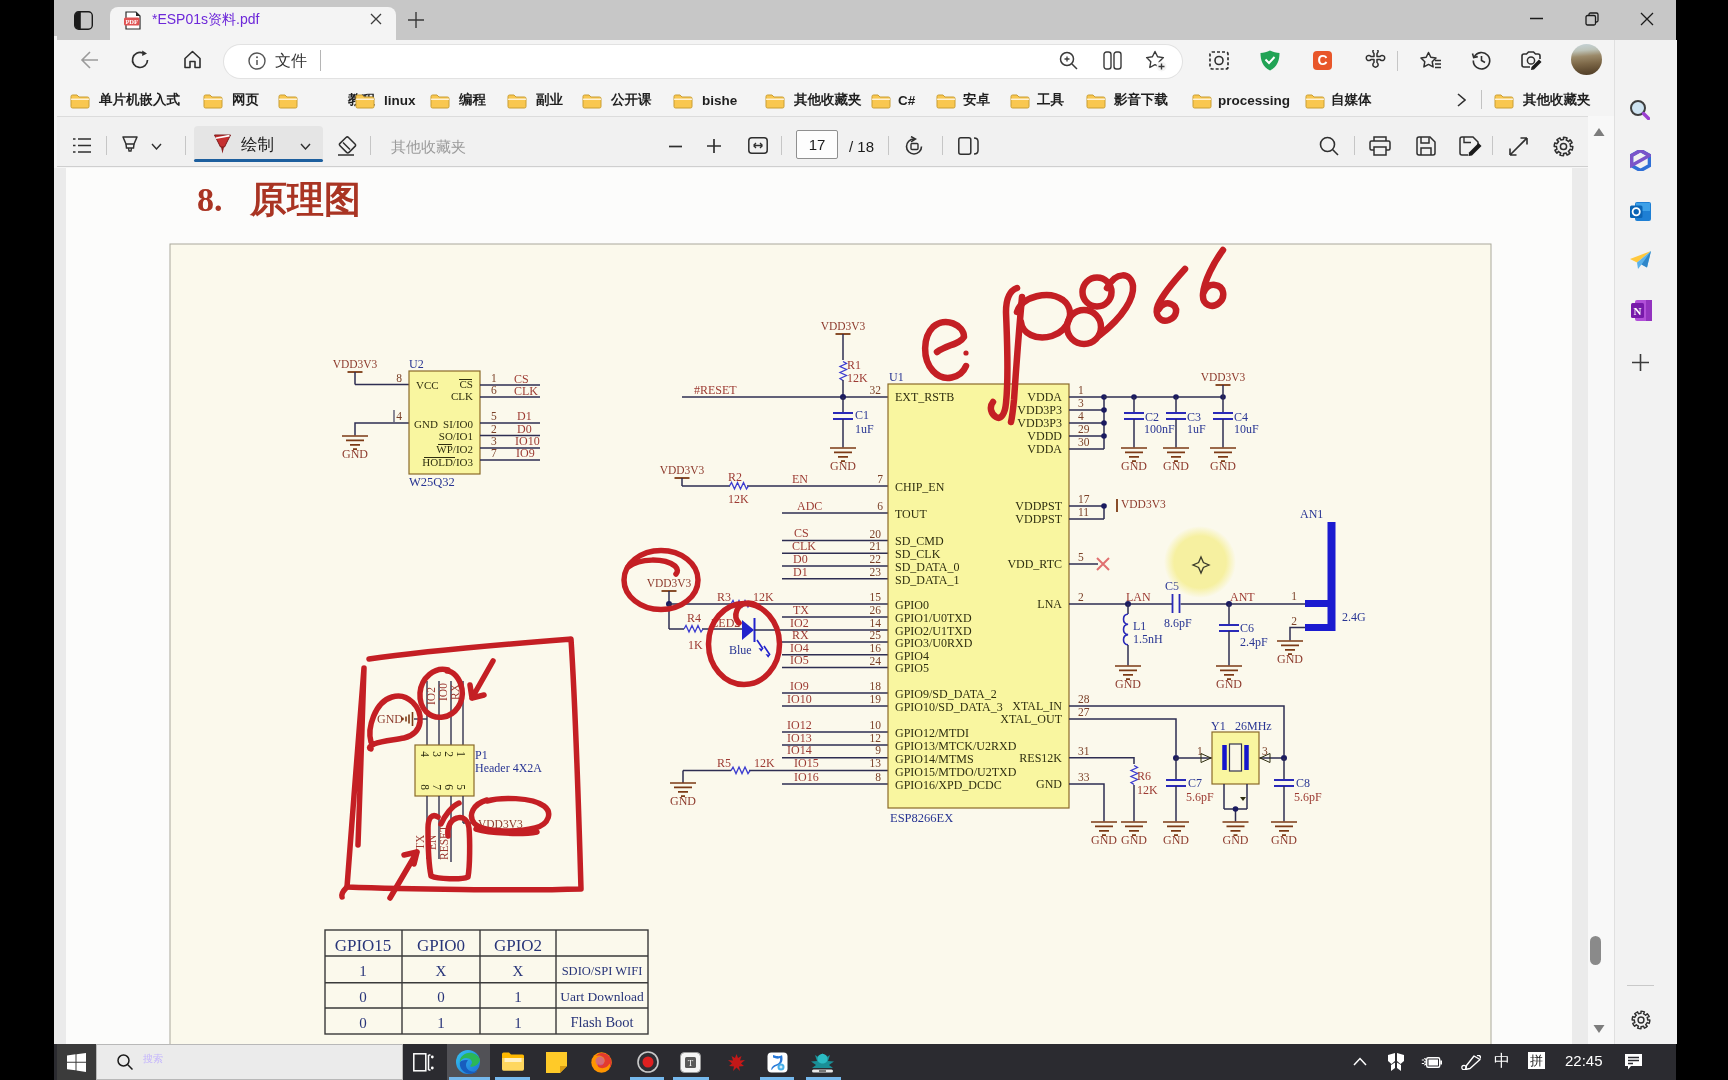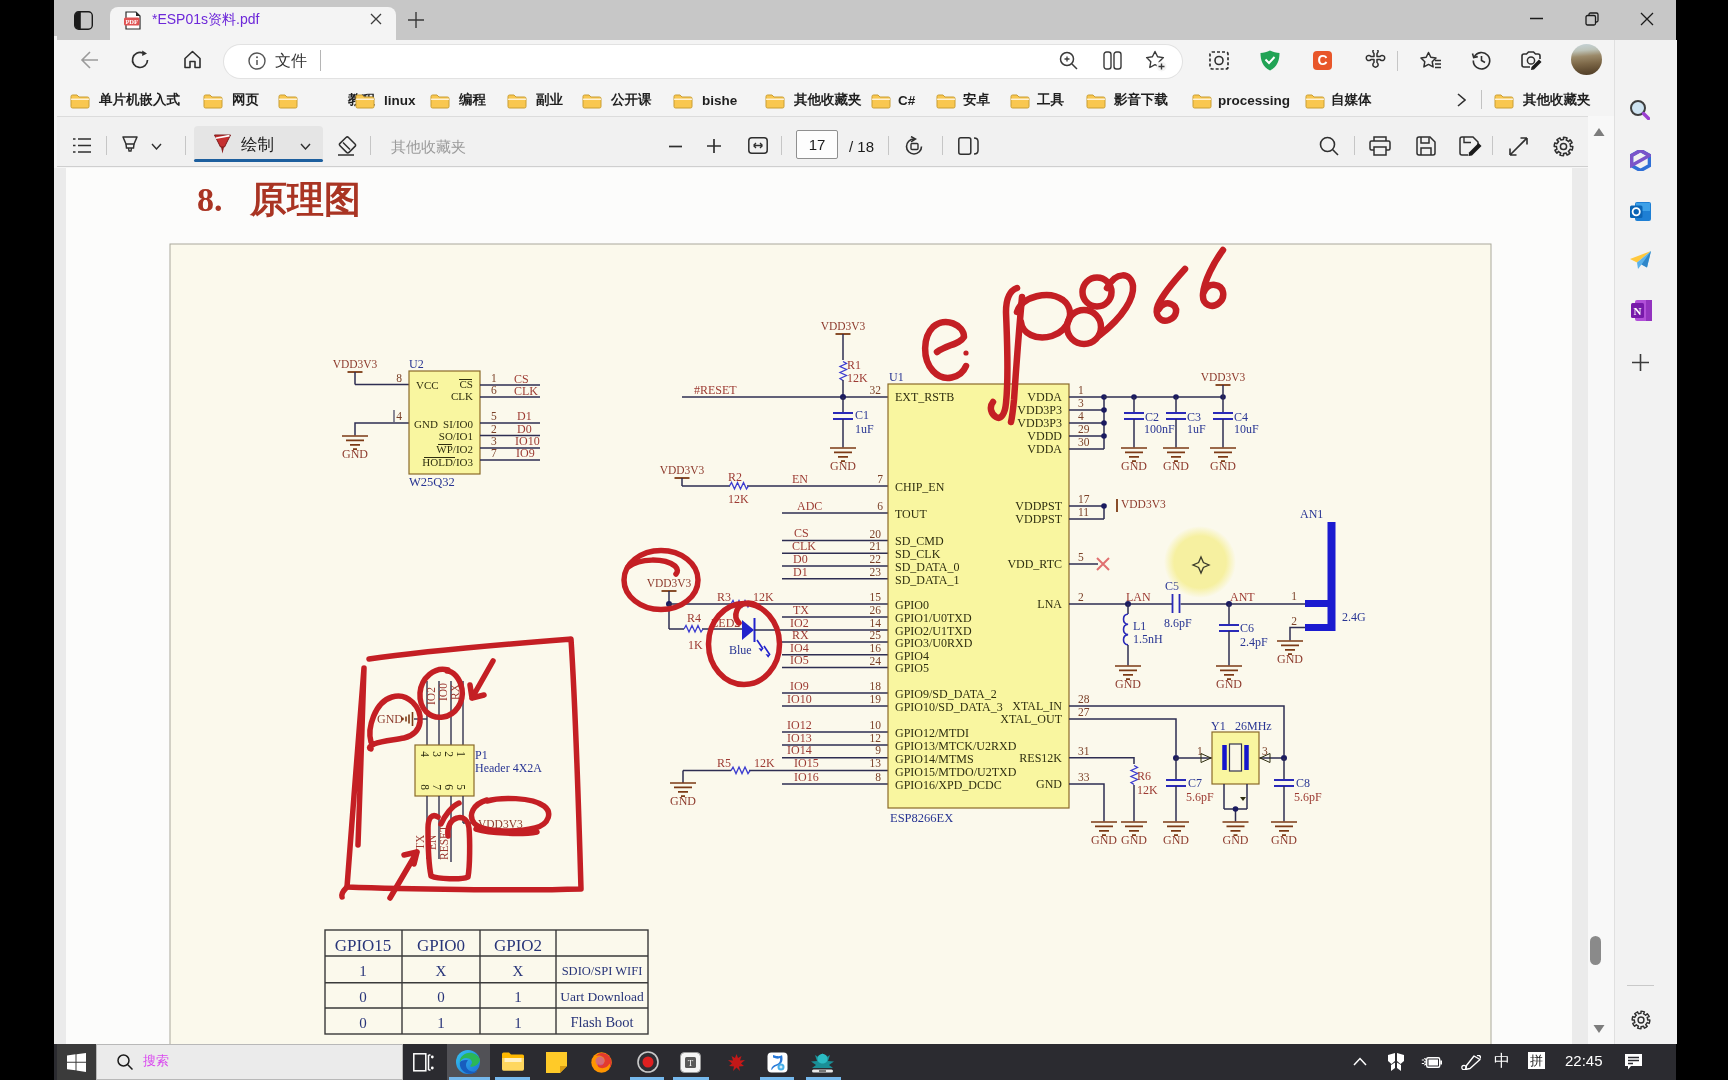--- a/index.html
+++ b/index.html
@@ -929,21 +929,21 @@
   <svg class="abs" style="left:10px;top:9px" width="19" height="19" viewBox="0 0 19 19">
       <path d="M0 2.5 L8.5 1.3 V8.8 H0 Z M9.5 1.2 L19 0 V8.8 H9.5 Z M0 9.8 H8.5 V17.3 L0 16.2 Z M9.5 9.8 H19 V19 L9.5 17.5 Z" fill="#fff"></path>
     </svg>
 
   <div class="abs" style="left:39px;top:0;width:307px;height:36px;background:#ebebeb;border:1px solid #b8b8b8;box-sizing:border-box;"></div>
   <svg class="abs" style="left:60px;top:10px" width="16" height="16" viewBox="0 0 16 16">
       <circle cx="6.5" cy="6.5" r="5.5" fill="none" stroke="#1b1b1b" stroke-width="1.5"></circle>
       <path d="M10.8 10.8 L15.5 15.5" stroke="#1b1b1b" stroke-width="1.5"></path>
     </svg>
 
-  <div class="abs" style="left:86px;top:8px;font-size:13px;color:#d946ef;">搜索</div>
+  <div class="abs" style="left:86px;top:8px;font-size:10px;color:#c4b5fd;">搜索</div>
 
   <svg class="abs" style="left:356px;top:9px" width="21" height="19" viewBox="0 0 21 19">
       <rect x="0.8" y="0.8" width="12" height="17" fill="none" stroke="#fff" stroke-width="1.5"></rect>
       <path d="M15.5 2 V17 M15.5 2 H17.5 M15.5 17 H17.5" stroke="#fff" stroke-width="1.5" fill="none"></path>
       <circle cx="19.3" cy="4" r="1.4" fill="#fff"></circle>
       <circle cx="19.3" cy="15" r="1.4" fill="#fff"></circle>
     </svg>
 
   <div class="abs" style="left:390px;top:0;width:43px;height:36px;background:#515156;"></div>
 

